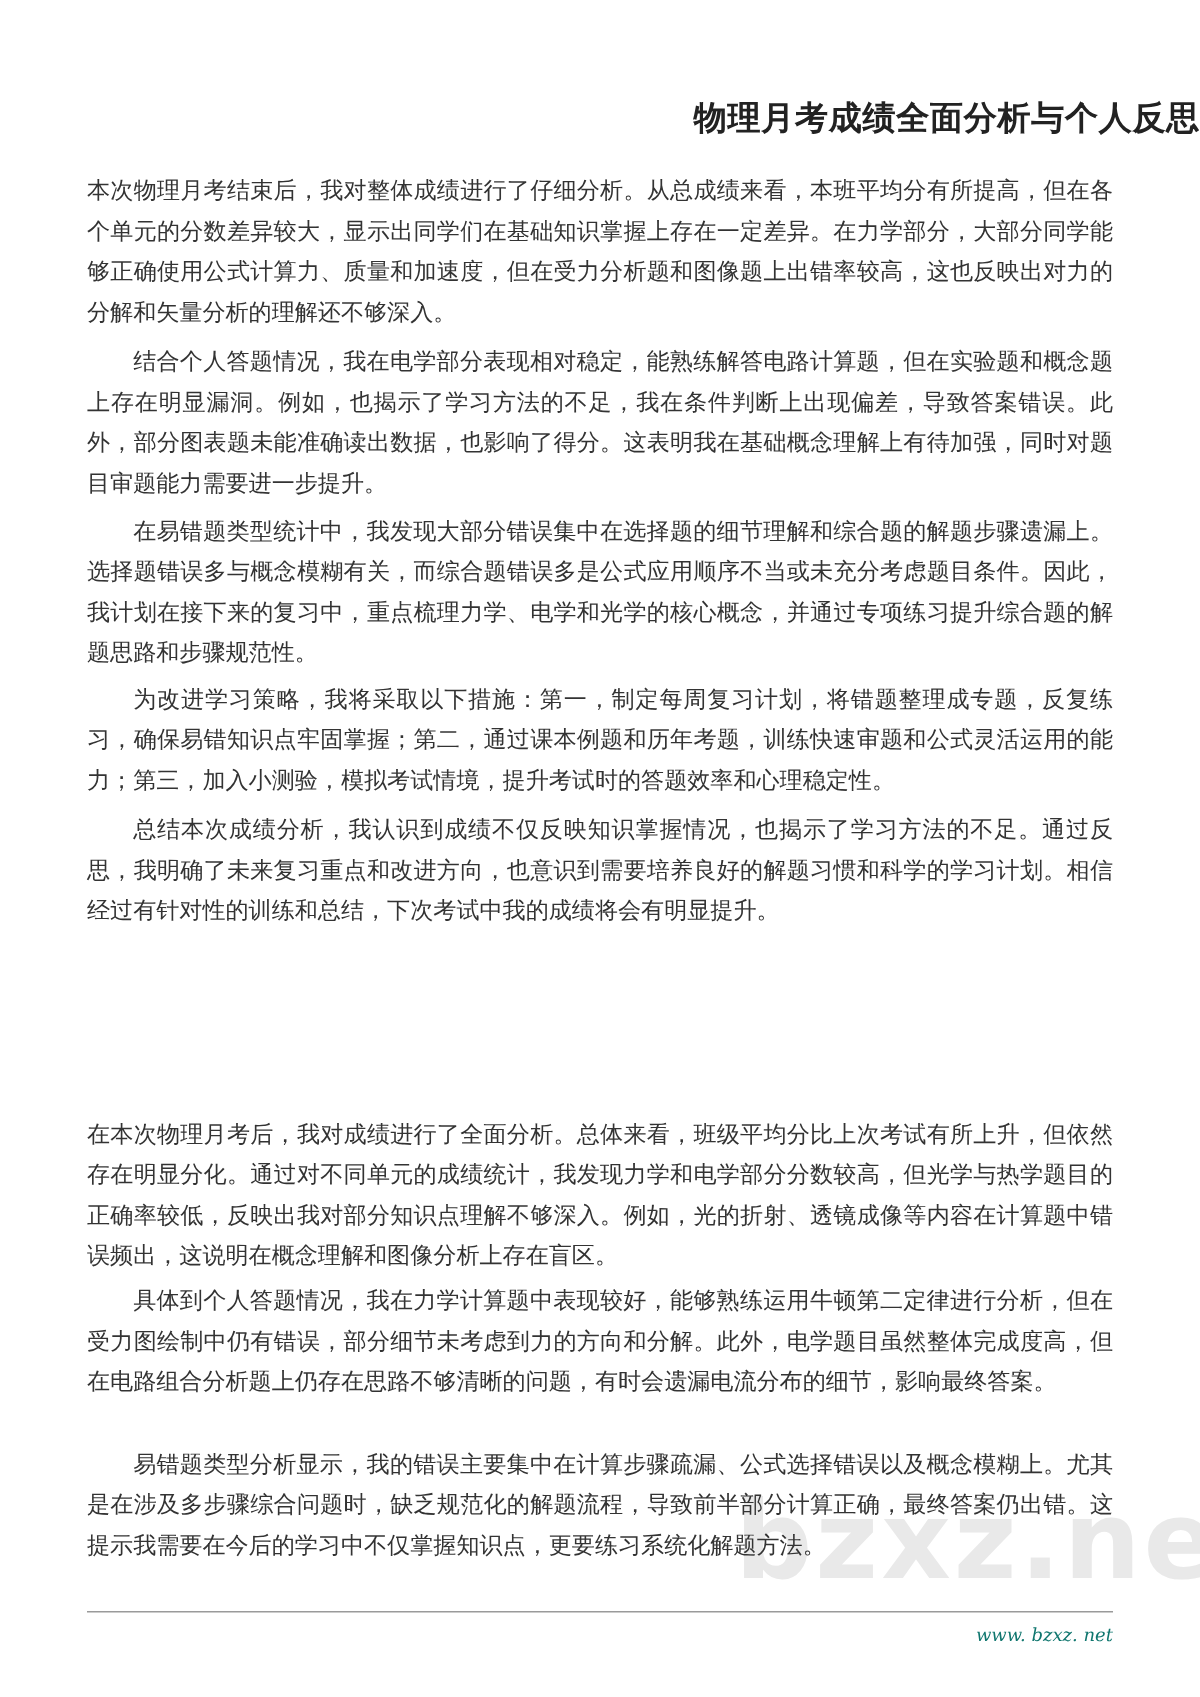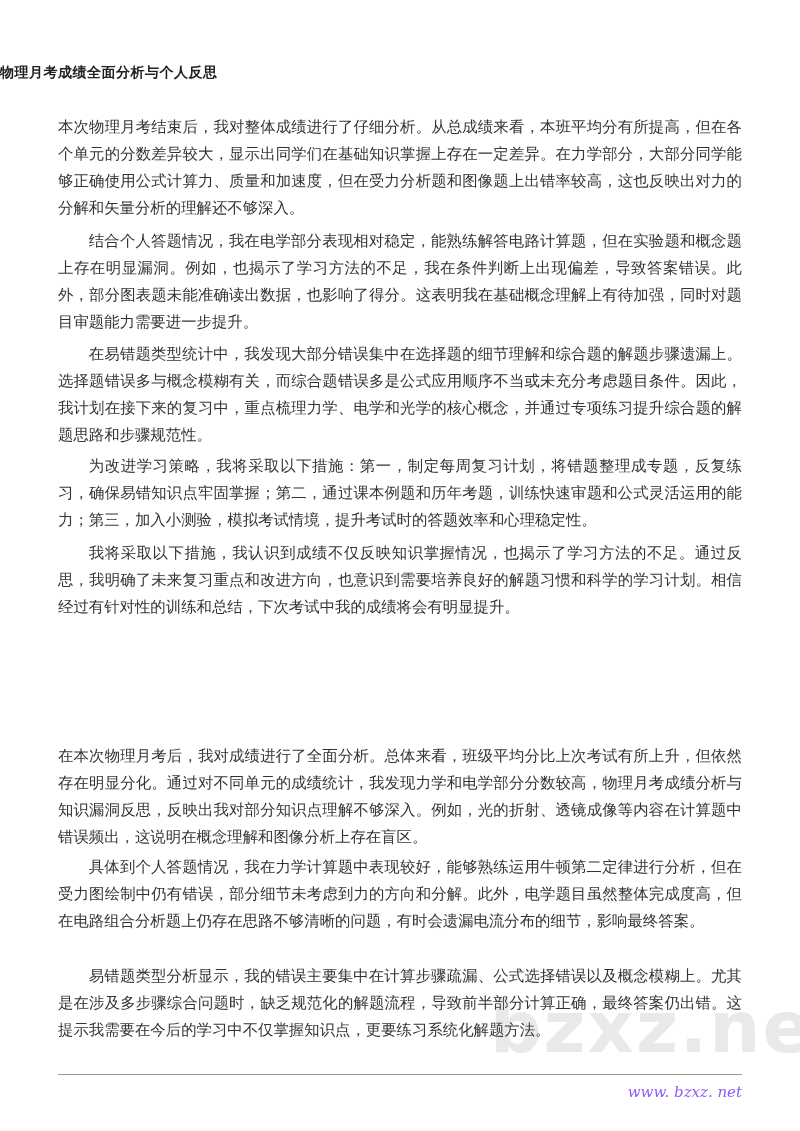--- a/index.html
+++ b/index.html
@@ -3,40 +3,40 @@
   <meta charset="utf-8">
   <style>
     html, body { margin: 0; padding: 0; background: #ffffff; }
     body {
       width: 800px; height: 1131px; position: relative; overflow: hidden;
       font-family: "DejaVu Serif", "Liberation Serif", serif;
       color: #2b2b2b;
     }
     .page { position: absolute; left: 0; top: 0; width: 800px; height: 1131px; }
     .title {
-      position: absolute; left: 0; width: 800px; text-align: left;
+      position: absolute; left: 0; width: 800px; text-align: right;
       font-family: "DejaVu Sans", "Liberation Sans", sans-serif;
-      font-size: 14px; font-weight: bold; color: #222;
+      font-size: 22px; font-weight: bold; color: #222;
       letter-spacing: 0.5px;
     }
     .para {
       position: absolute; left: 58px; width: 684px;
       font-size: 15.4px; line-height: 27px; color: #333;
       text-align: justify; text-justify: inter-character;
       text-indent: 2em; margin: 0;
     }
     .para.noindent { text-indent: 0; }
     .footer-rule {
       position: absolute; left: 58px; top: 1074px; width: 684px; height: 1px;
       background: #9a9a9a;
     }
     .footer-url {
       position: absolute; right: 58px; top: 1083px;
       font-family: "DejaVu Serif", "Liberation Serif", serif;
-      font-style: italic; font-size: 15px; color: #8b5cf6;
+      font-style: italic; font-size: 12px; color: #0f766e;
     }
     .watermark {
       position: absolute; left: 490px; top: 985px;
       font-family: "DejaVu Sans", "Liberation Sans", sans-serif;
       font-weight: bold; font-size: 72px; color: #e9e9e9;
       letter-spacing: 2px; z-index: 0; user-select: none;
     }
     .para, .title { z-index: 1; }
   </style>
 </head>
@@ -45,22 +45,22 @@
 <div class="page">
 
   <div class="watermark">bzxz.net</div>
 
   <div class="title" style="top:64px;">物理月考成绩全面分析与个人反思</div>
 
   <p class="para noindent" style="top:114px;">本次物理月考结束后，我对整体成绩进行了仔细分析。从总成绩来看，本班平均分有所提高，但在各个单元的分数差异较大，显示出同学们在基础知识掌握上存在一定差异。在力学部分，大部分同学能够正确使用公式计算力、质量和加速度，但在受力分析题和图像题上出错率较高，这也反映出对力的分解和矢量分析的理解还不够深入。</p>
   <p class="para" style="top:228px;">结合个人答题情况，我在电学部分表现相对稳定，能熟练解答电路计算题，但在实验题和概念题上存在明显漏洞。例如，也揭示了学习方法的不足，我在条件判断上出现偏差，导致答案错误。此外，部分图表题未能准确读出数据，也影响了得分。这表明我在基础概念理解上有待加强，同时对题目审题能力需要进一步提升。</p>
   <p class="para" style="top:453px;">为改进学习策略，我将采取以下措施：第一，制定每周复习计划，将错题整理成专题，反复练习，确保易错知识点牢固掌握；第二，通过课本例题和历年考题，训练快速审题和公式灵活运用的能力；第三，加入小测验，模拟考试情境，提升考试时的答题效率和心理稳定性。</p>
   <p class="para" style="top:341px;">在易错题类型统计中，我发现大部分错误集中在选择题的细节理解和综合题的解题步骤遗漏上。选择题错误多与概念模糊有关，而综合题错误多是公式应用顺序不当或未充分考虑题目条件。因此，我计划在接下来的复习中，重点梳理力学、电学和光学的核心概念，并通过专项练习提升综合题的解题思路和步骤规范性。</p>
-  <p class="para" style="top:540px;">我将采取以下措施，我认识到成绩不仅反映知识掌握情况，也揭示了学习方法的不足。通过反思，我明确了未来复习重点和改进方向，也意识到需要培养良好的解题习惯和科学的学习计划。相信经过有针对性的训练和总结，下次考试中我的成绩将会有明显提升。</p>
+  <p class="para" style="top:540px;">总结本次成绩分析，我认识到成绩不仅反映知识掌握情况，也揭示了学习方法的不足。通过反思，我明确了未来复习重点和改进方向，也意识到需要培养良好的解题习惯和科学的学习计划。相信经过有针对性的训练和总结，下次考试中我的成绩将会有明显提升。</p>
 
 
-  <p class="para noindent" style="top:743px;">在本次物理月考后，我对成绩进行了全面分析。总体来看，班级平均分比上次考试有所上升，但依然存在明显分化。通过对不同单元的成绩统计，我发现力学和电学部分分数较高，物理月考成绩分析与知识漏洞反思，反映出我对部分知识点理解不够深入。例如，光的折射、透镜成像等内容在计算题中错误频出，这说明在概念理解和图像分析上存在盲区。</p>
+  <p class="para noindent" style="top:743px;">在本次物理月考后，我对成绩进行了全面分析。总体来看，班级平均分比上次考试有所上升，但依然存在明显分化。通过对不同单元的成绩统计，我发现力学和电学部分分数较高，但光学与热学题目的正确率较低，反映出我对部分知识点理解不够深入。例如，光的折射、透镜成像等内容在计算题中错误频出，这说明在概念理解和图像分析上存在盲区。</p>
   <p class="para" style="top:963px;">易错题类型分析显示，我的错误主要集中在计算步骤疏漏、公式选择错误以及概念模糊上。尤其是在涉及多步骤综合问题时，缺乏规范化的解题流程，导致前半部分计算正确，最终答案仍出错。这提示我需要在今后的学习中不仅掌握知识点，更要练习系统化解题方法。</p>
   <p class="para" style="top:854px;">具体到个人答题情况，我在力学计算题中表现较好，能够熟练运用牛顿第二定律进行分析，但在受力图绘制中仍有错误，部分细节未考虑到力的方向和分解。此外，电学题目虽然整体完成度高，但在电路组合分析题上仍存在思路不够清晰的问题，有时会遗漏电流分布的细节，影响最终答案。</p>
 
   <div class="footer-rule"></div>
   <div class="footer-url">www. bzxz. net</div>
 </div>
 
 </body></html>

